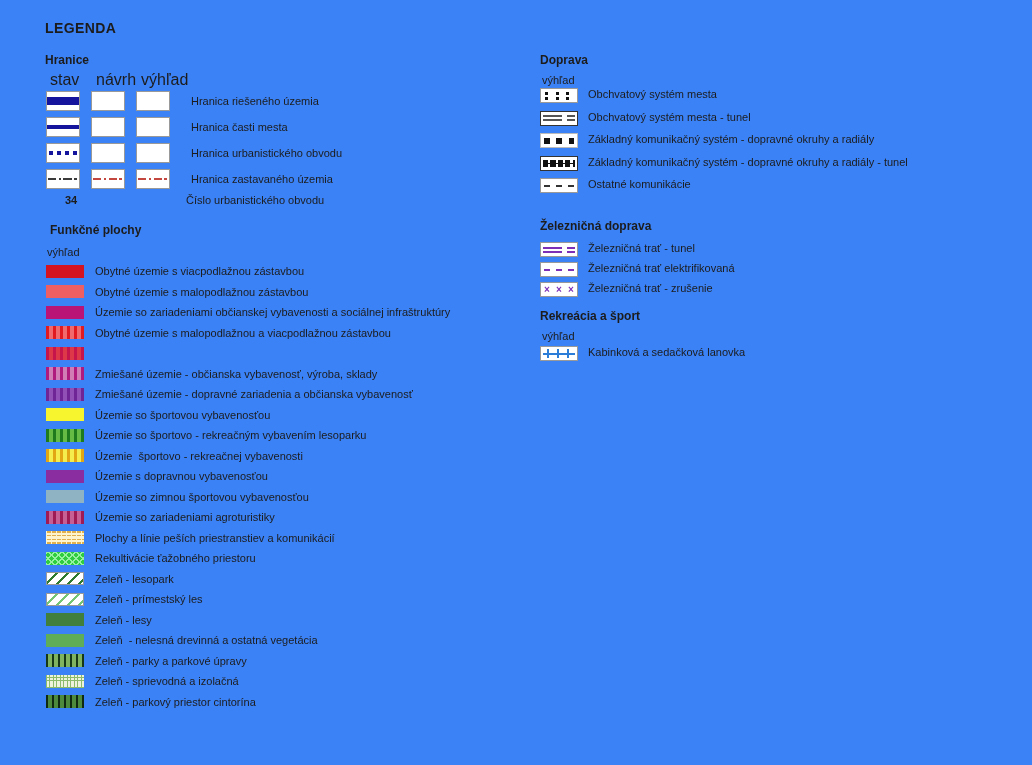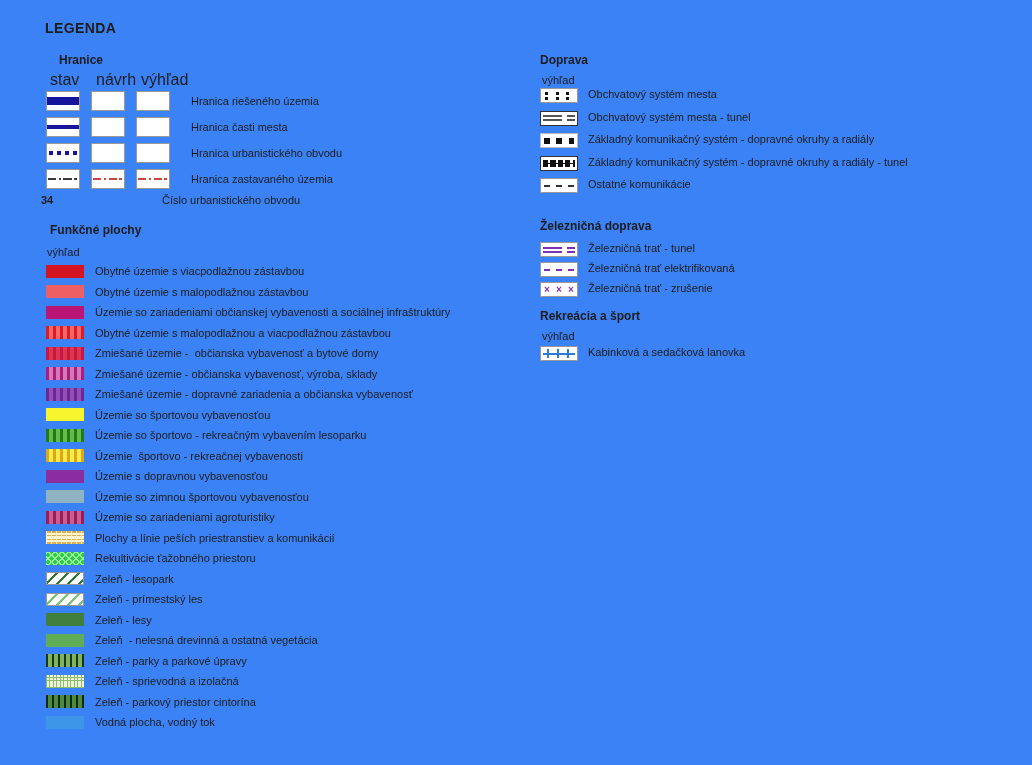--- a/index.html
+++ b/index.html
@@ -51,21 +51,21 @@
   .lan-line{position:absolute;left:2px;right:2px;top:50%;height:2px;margin-top:-1px;}
   .lan-tick{position:absolute;top:2px;width:2px;height:9px;}
 </style>
 </head>
 <body>
 
 <div class="page">
 
   <div class="abs h1" style="left:45px;top:20px;">LEGENDA</div>
 
-  <div class="abs h2" style="left:59px;top:53px;">Hranice</div>
+  <div class="abs h2" style="left:45px;top:53px;">Hranice</div>
   <div class="abs" id="hranice-cols">
     <span class="c0">stav</span>
     <span class="c1">návrh</span>
     <span class="c2">výhľad</span>
   </div>
   <div class="abs" id="hranice-rows">
       <div class="hr-row">
         <div class="hr-box">
           <span class="strip" style="width: 100%; height: 8px; background: rgb(20, 20, 156);"></span>
         </div>
@@ -95,21 +95,21 @@
         </div>
         <div class="hr-box">
           <span class="strip" style="width: 94%; height: 2px; background: repeating-linear-gradient(90deg, rgb(195, 71, 63) 0px, rgb(195, 71, 63) 8px, transparent 8px, transparent 10.5px, rgb(195, 71, 63) 10.5px, rgb(195, 71, 63) 13px, transparent 13px, transparent 15.5px);"></span>
         </div>
         <div class="hr-box">
           <span class="strip" style="width: 94%; height: 2px; background: repeating-linear-gradient(90deg, rgb(195, 71, 63) 0px, rgb(195, 71, 63) 8px, transparent 8px, transparent 10.5px, rgb(195, 71, 63) 10.5px, rgb(195, 71, 63) 13px, transparent 13px, transparent 15.5px);"></span>
         </div>
         <span class="hr-label">Hranica zastavaného územia</span>
       </div>
     </div>
-  <div class="abs num-row" style="left:30px;top:188px;">
+  <div class="abs num-row" style="left:54px;top:188px;">
     <span class="num-cell">34</span>
     <span class="num-label">Číslo urbanistického obvodu</span>
   </div>
 
   <div class="abs h2" style="left:50px;top:223px;">Funkčné plochy</div>
   <div class="abs sub" style="left:47px;top:246px;">výhľad</div>
   <div class="abs" id="fp-rows">
       <div class="fp-row">
         <span class="sw" style="background: rgb(212, 20, 32);"></span>
         <span class="fp-label">Obytné územie s viacpodlažnou zástavbou</span>
@@ -121,21 +121,20 @@
       <div class="fp-row">
         <span class="sw" style="background: rgb(186, 20, 119);"></span>
         <span class="fp-label">Územie so zariadeniami občianskej vybavenosti a sociálnej infraštruktúry</span>
       </div>
       <div class="fp-row">
         <span class="sw" style="background: repeating-linear-gradient(90deg, rgb(225, 26, 34) 0px, rgb(225, 26, 34) 3.5px, rgb(242, 105, 109) 3.5px, rgb(242, 105, 109) 7px);"></span>
         <span class="fp-label">Obytné územie s malopodlažnou a viacpodlažnou zástavbou</span>
       </div>
       <div class="fp-row">
         <span class="sw" style="background: repeating-linear-gradient(90deg, rgb(197, 21, 74) 0px, rgb(197, 21, 74) 3.5px, rgb(221, 56, 72) 3.5px, rgb(221, 56, 72) 7px);"></span>
-        <span class="fp-label">Zmiešané územie -  občianska vybavenosť a bytové domy</span>
       </div>
       <div class="fp-row">
         <span class="sw" style="background: repeating-linear-gradient(90deg, rgb(174, 26, 126) 0px, rgb(174, 26, 126) 3.5px, rgb(210, 124, 181) 3.5px, rgb(210, 124, 181) 7px);"></span>
         <span class="fp-label">Zmiešané územie - občianska vybavenosť, výroba, sklady</span>
       </div>
       <div class="fp-row">
         <span class="sw" style="background: repeating-linear-gradient(90deg, rgb(111, 37, 150) 0px, rgb(111, 37, 150) 3.5px, rgb(144, 80, 181) 3.5px, rgb(144, 80, 181) 7px);"></span>
         <span class="fp-label">Zmiešané územie - dopravné zariadenia a občianska vybavenosť</span>
       </div>
       <div class="fp-row">
@@ -190,24 +189,20 @@
         <span class="sw" style="background: repeating-linear-gradient(90deg, rgb(23, 56, 23) 0px, rgb(23, 56, 23) 2px, rgb(127, 179, 95) 2px, rgb(127, 179, 95) 6px);"></span>
         <span class="fp-label">Zeleň - parky a parkové úpravy</span>
       </div>
       <div class="fp-row">
         <span class="sw" style="background-color: rgb(238, 243, 220); background-image: repeating-linear-gradient(90deg, rgb(140, 187, 106) 0px, rgb(140, 187, 106) 1px, transparent 1px, transparent 3.5px), repeating-linear-gradient(0deg, rgb(140, 187, 106) 0px, rgb(140, 187, 106) 1px, transparent 1px, transparent 3.5px);"></span>
         <span class="fp-label">Zeleň - sprievodná a izolačná</span>
       </div>
       <div class="fp-row">
         <span class="sw" style="background: repeating-linear-gradient(90deg, rgb(15, 42, 16) 0px, rgb(15, 42, 16) 2px, rgb(77, 138, 62) 2px, rgb(77, 138, 62) 6px);"></span>
         <span class="fp-label">Zeleň - parkový priestor cintorína</span>
-      </div>
-      <div class="fp-row">
-        <span class="sw" style="background: rgb(62, 150, 232);"></span>
-        <span class="fp-label">Vodná plocha, vodný tok</span>
       </div>
     </div>
 
   <div class="abs h2" style="left:540px;top:53px;">Doprava</div>
   <div class="abs sub" style="left:542px;top:74px;">výhľad</div>
   <div class="abs" id="dp-rows" style="left:540px;top:88px;">
       <div class="rt-row">
         <span class="dp-box">
           <span class="dotrow" style="background: repeating-linear-gradient(90deg, rgb(17, 17, 17) 0px, rgb(17, 17, 17) 3px, transparent 3px, transparent 10.5px);"></span>
           <span class="dotrow" style="background: repeating-linear-gradient(90deg, rgb(17, 17, 17) 0px, rgb(17, 17, 17) 3px, transparent 3px, transparent 10.5px);"></span>

